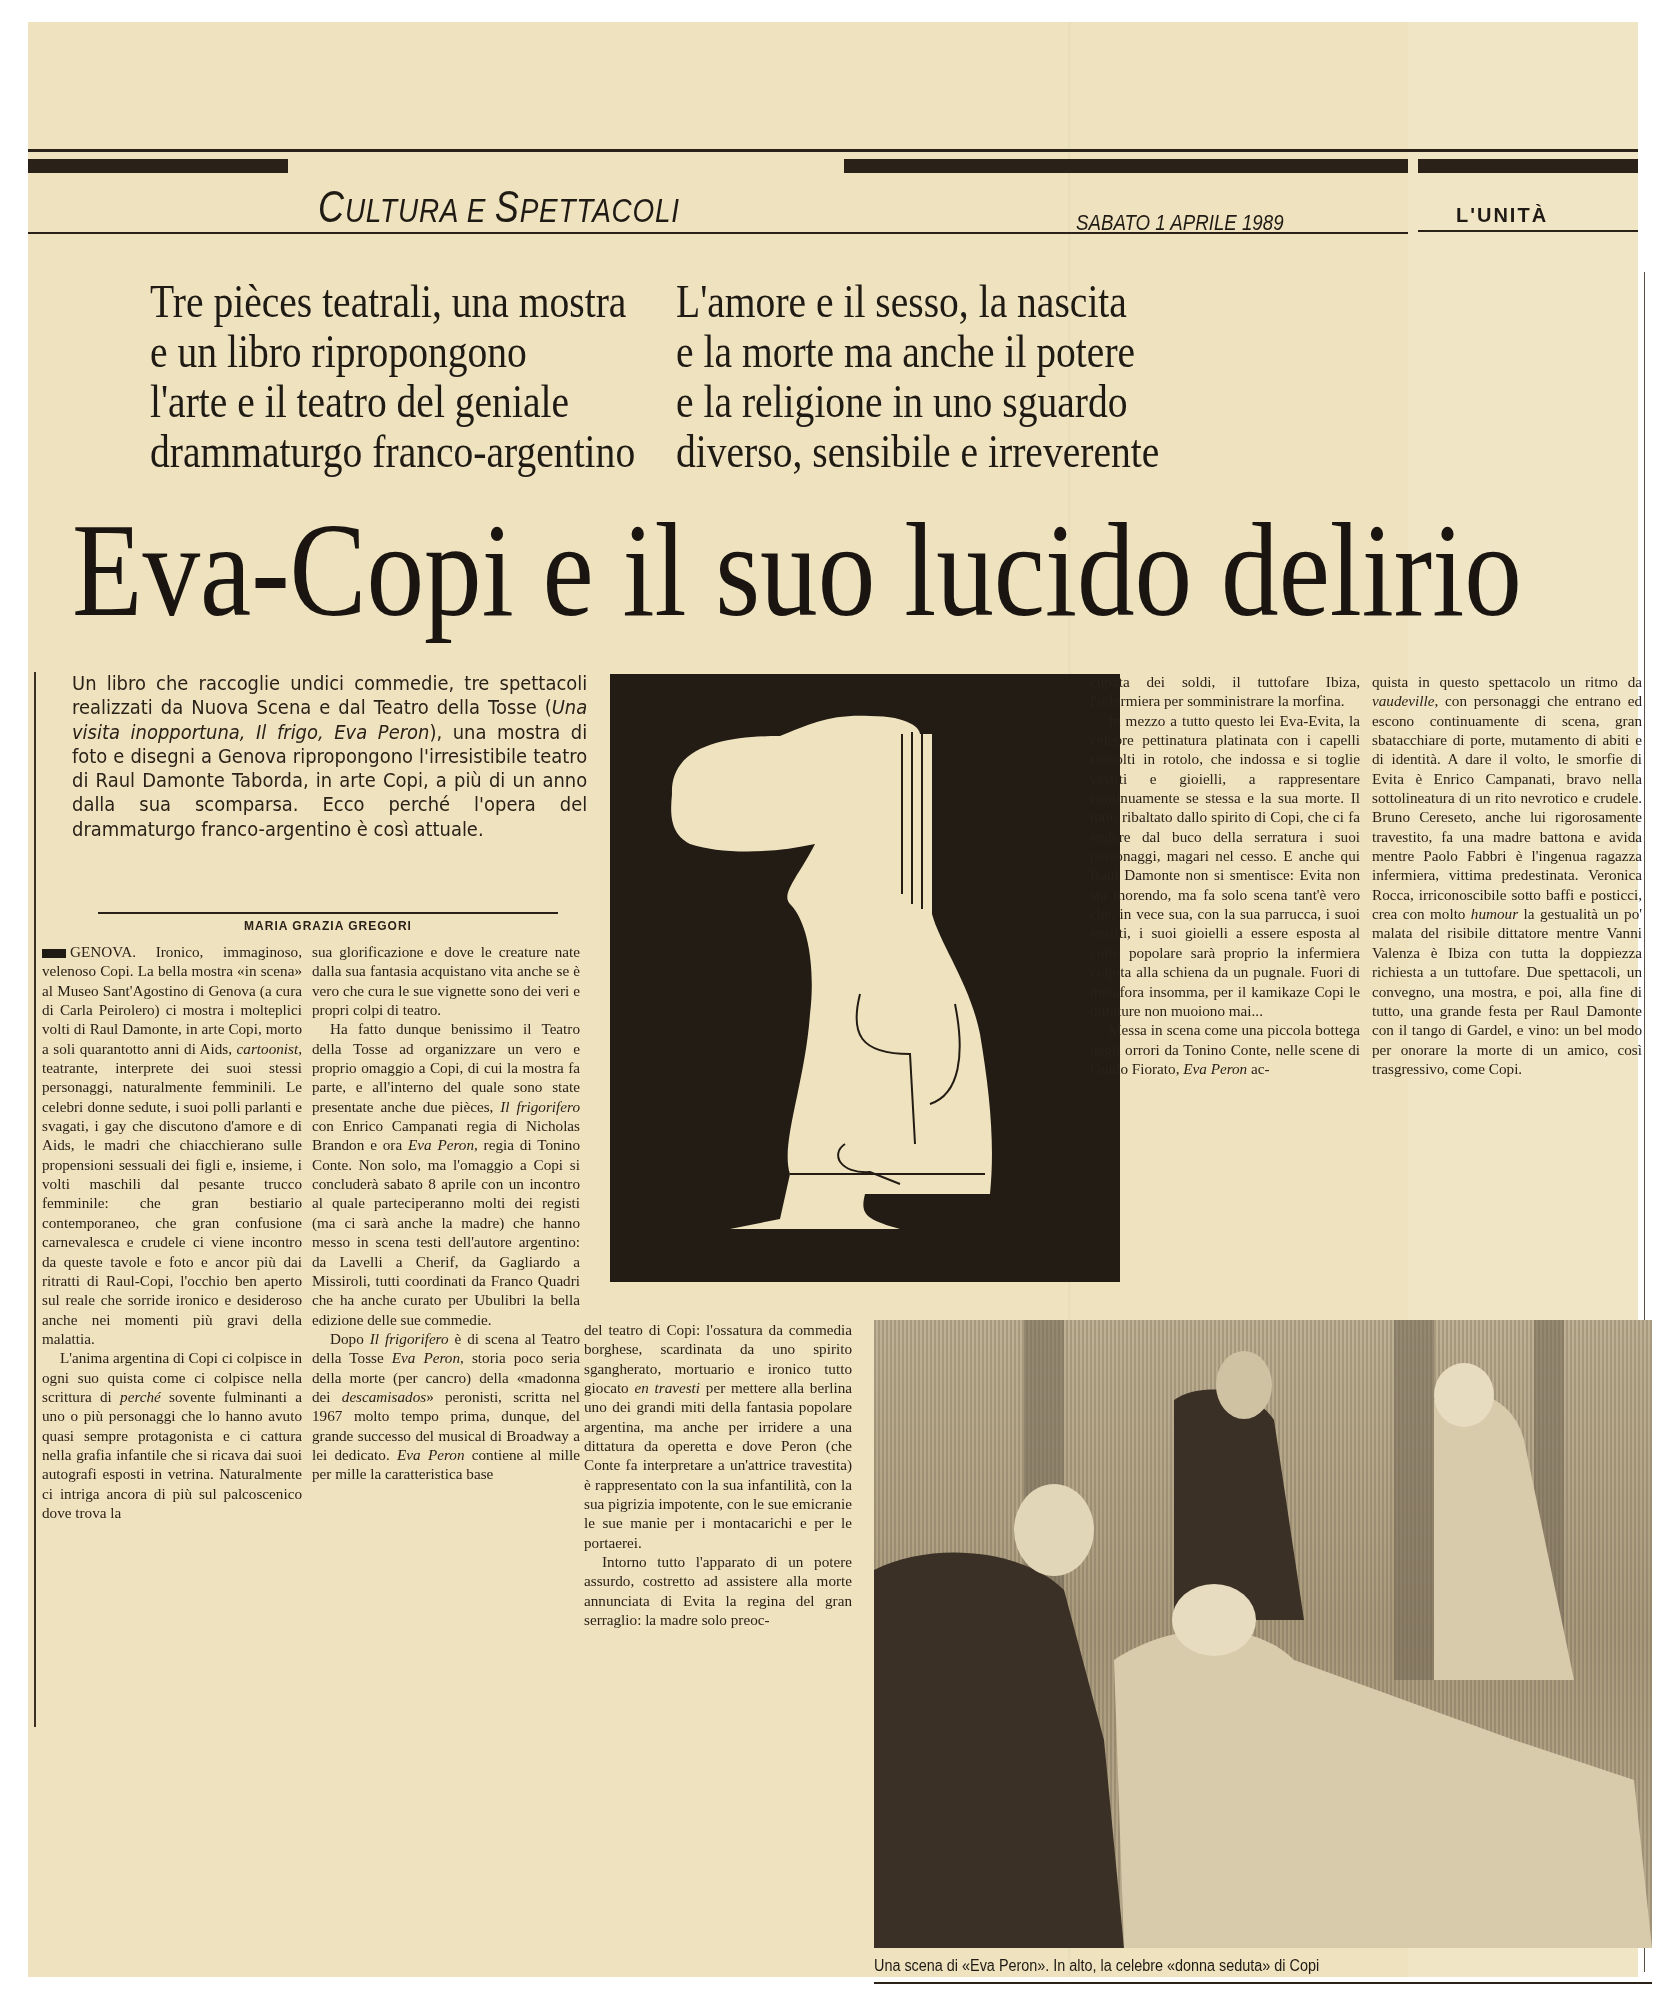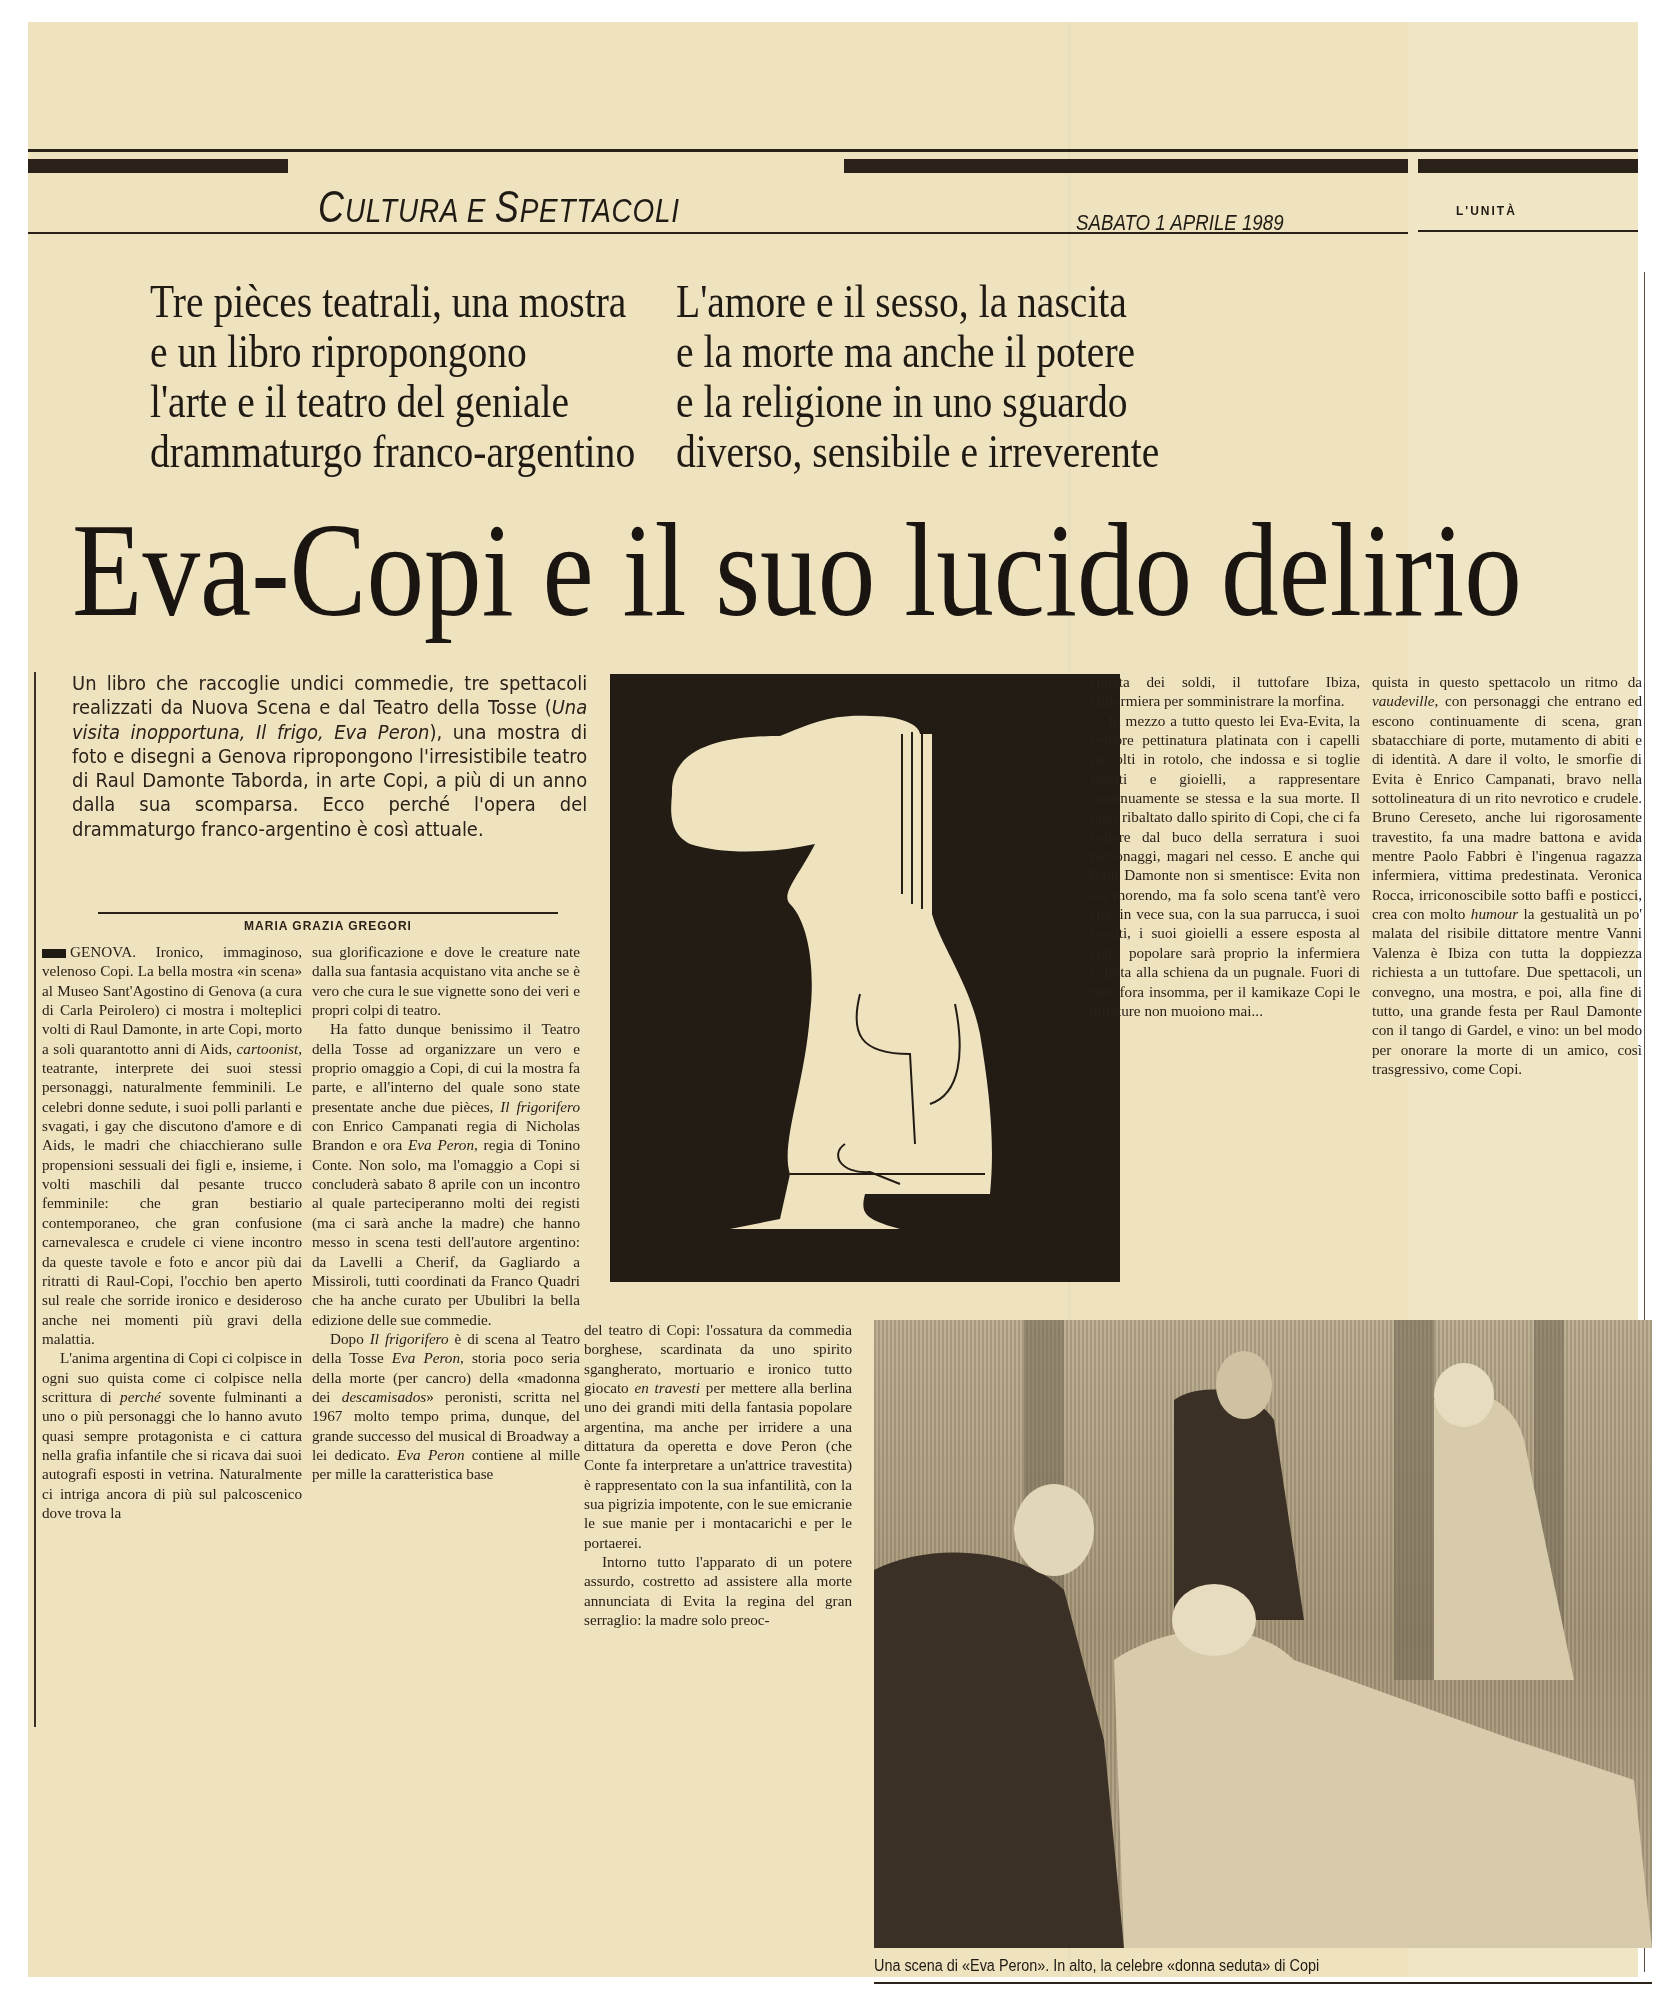--- a/index.html
+++ b/index.html
@@ -32,21 +32,21 @@
   }
   .section-title .sc { font-size:34px; }
   .pub-date {
     position:absolute; left:1048px; top:188px;
     font-family:"Liberation Sans", sans-serif; font-style:italic;
     font-size:22px; color:#1f1a14; transform:scaleX(0.85); transform-origin:left top;
   }
   .pub-name {
     position:absolute; left:1428px; top:182px;
     font-family:"Liberation Sans", sans-serif; font-weight:bold;
-    font-size:12px; color:#1f1a14; letter-spacing:2px;
+    font-size:20px; color:#1f1a14; letter-spacing:2px;
   }
   
   .subhead {
     position:absolute; top:255px; width:560px;
     font-family:"Liberation Serif", serif; font-size:46px; line-height:50px;
     color:#1f1a14; transform:scaleX(0.86); transform-origin:left top;
   }
   .subhead div { white-space:nowrap; }
   
   .headline {
@@ -164,20 +164,21 @@
   </div>
 
   <div class="col" style="left:556px;top:1298px;width:268px;height:420px;">
     <p><span>del teatro di Copi: l'ossatura da commedia borghese, scardinata da uno spirito sgangherato, mortuario e ironico tutto giocato </span><i>en travesti</i><span> per mettere alla berlina uno dei grandi miti della fantasia popolare argentina, ma anche per irridere a una dittatura da operetta e dove Peron (che Conte fa interpretare a un'attrice travestita) è rappresentato con la sua infantilità, con la sua pigrizia impotente, con le sue emicranie le sue manie per i montacarichi e per le portaerei.</span></p>
     <p>Intorno tutto l'apparato di un potere assurdo, costretto ad assistere alla morte annunciata di Evita la regina del gran serraglio: la madre solo preoc-</p>
   </div>
 
   <div class="col" style="left:1062px;top:650px;width:270px;height:620px;">
     <p>cupata dei soldi, il tuttofare Ibiza, l'infermiera per somministrare la morfina.</p>
     <p>In mezzo a tutto questo lei Eva-Evita, la celebre pettinatura platinata con i capelli raccolti in rotolo, che indossa e si toglie vestiti e gioielli, a rappresentare continuamente se stessa e la sua morte. Il tutto ribaltato dallo spirito di Copi, che ci fa vedere dal buco della serratura i suoi personaggi, magari nel cesso. E anche qui Raul Damonte non si smentisce: Evita non sta morendo, ma fa solo scena tant'è vero che, in vece sua, con la sua parrucca, i suoi vestiti, i suoi gioielli a essere esposta al culto popolare sarà proprio la infermiera colpita alla schiena da un pugnale. Fuori di metafora insomma, per il kamikaze Copi le dittature non muoiono mai...</p>
+    <p><span>Messa in scena come una piccola bottega degli orrori da Tonino Conte, nelle scene di Guido Fiorato, </span><i>Eva Peron</i><span> ac-</span></p>
   </div>
 
   <div class="col" style="left:1344px;top:650px;width:270px;height:620px;">
     <p><span>quista in questo spettacolo un ritmo da </span><i>vaudeville</i><span>, con personaggi che entrano ed escono continuamente di scena, gran sbatacchiare di porte, mutamento di abiti e di identità. A dare il volto, le smorfie di Evita è Enrico Campanati, bravo nella sottolineatura di un rito nevrotico e crudele. Bruno Cereseto, anche lui rigorosamente travestito, fa una madre battona e avida mentre Paolo Fabbri è l'ingenua ragazza infermiera, vittima predestinata. Veronica Rocca, irriconoscibile sotto baffi e posticci, crea con molto </span><i>humour</i><span> la gestualità un po' malata del risibile dittatore mentre Vanni Valenza è Ibiza con tutta la doppiezza richiesta a un tuttofare. Due spettacoli, un convegno, una mostra, e poi, alla fine di tutto, una grande festa per Raul Damonte con il tango di Gardel, e vino: un bel modo per onorare la morte di un amico, così trasgressivo, come Copi.</span></p>
   </div>
 
   <div class="col-divider" style="left:1616px;top:250px;height:1700px;"></div>
 
   <div class="photo">
     <svg viewBox="0 0 778 628" preserveAspectRatio="none" aria-label="Una scena di «Eva Peron»">

